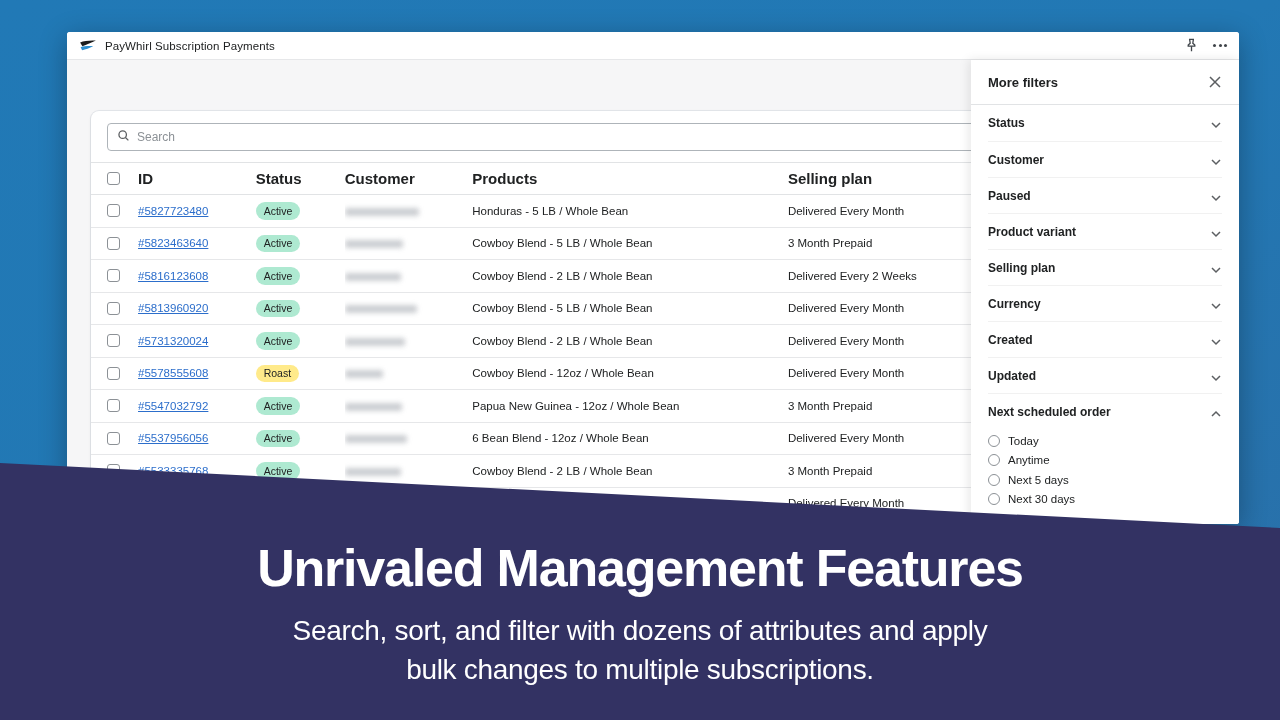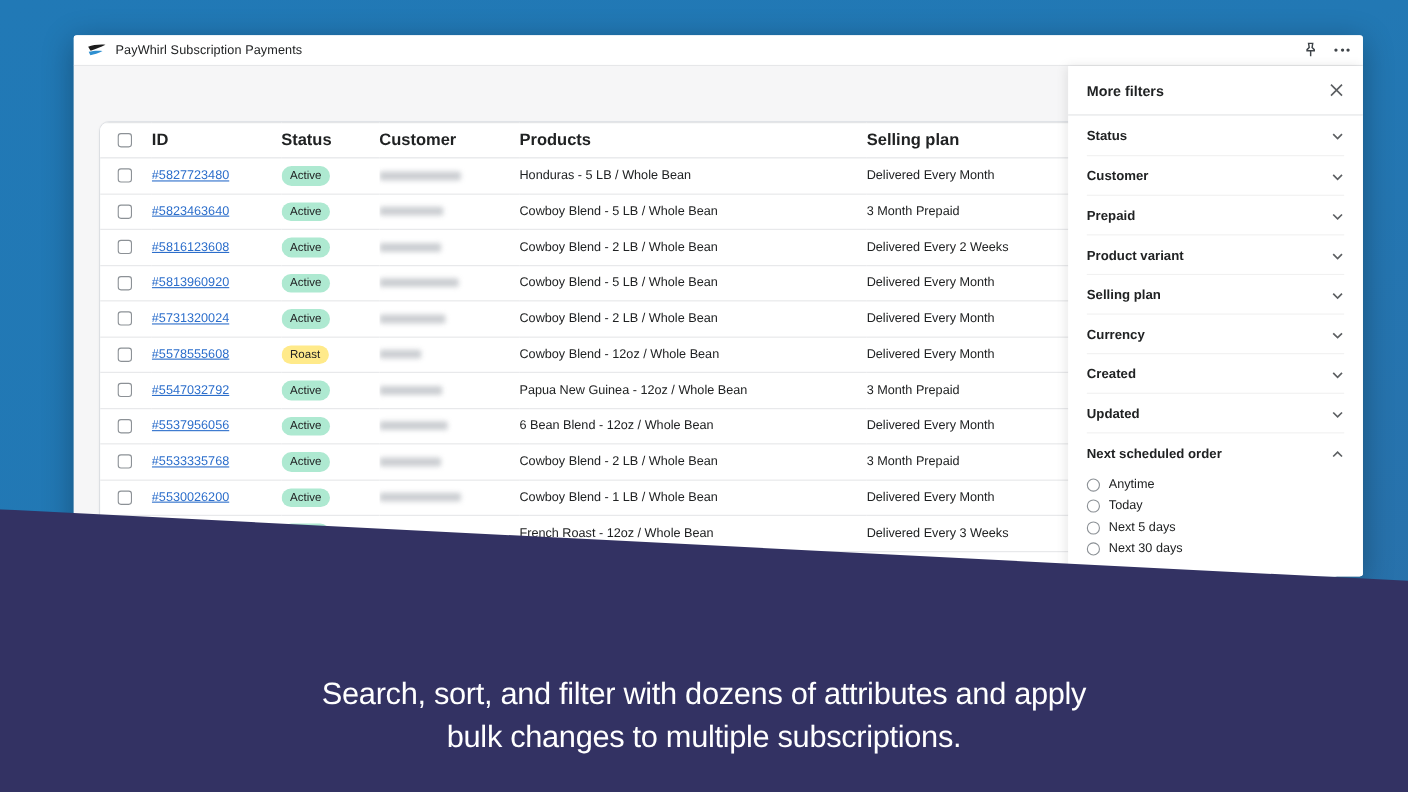--- a/index.html
+++ b/index.html
@@ -211,20 +211,45 @@
           <i></i>
           <i></i>
         </span>
     </span>
   </div>
 
   <div id="page-area">
 
     <div id="list-card">
 
+      <div id="filter-bar">
+        <div id="search-wrap">
+          <span>
+            <svg viewBox="0 0 16 16" fill="none" stroke="currentColor" stroke-width="1.6" aria-hidden="true">
+              <circle cx="7" cy="7" r="4.6"></circle>
+                <path d="M10.4 10.4 14 14"></path>
+            </svg>
+          </span>
+          <input id="search-input" type="text" placeholder="Search" style="">
+        </div>
+        <button class="pill-btn">
+          <span>Status</span>
+          <span class="caret"></span>
+        </button>
+        <button class="pill-btn">
+          <span>More filters</span>
+        </button>
+        <button class="pill-btn" id="sort-btn">
+          <span>
+            <svg viewBox="0 0 16 16" fill="none" stroke="currentColor" stroke-width="1.5" aria-hidden="true">
+              <path d="M2 4h12M4 8h8M6 12h4"></path>
+            </svg>
+          </span>
+        </button>
+      </div>
 
       <table id="subs-table">
         <thead>
           <tr>
             <th class="col-chk">
               <span class="chkbox"></span>
             </th>
             <th class="col-id">ID</th>
             <th class="col-status">Status</th>
             <th class="col-cust">Customer</th>
@@ -385,21 +410,21 @@
                 <path d="M2 4l4 4 4-4"></path>
               </svg></span>
           </div>
           <div class="filter-row">
             <span class="filter-label">Customer</span>
             <span class="filter-chev"><svg viewBox="0 0 12 12" fill="none" stroke="currentColor" stroke-width="1.5">
                 <path d="M2 4l4 4 4-4"></path>
               </svg></span>
           </div>
           <div class="filter-row">
-            <span class="filter-label">Prepaid</span>
+            <span class="filter-label">Paused</span>
             <span class="filter-chev"><svg viewBox="0 0 12 12" fill="none" stroke="currentColor" stroke-width="1.5">
                 <path d="M2 4l4 4 4-4"></path>
               </svg></span>
           </div>
           <div class="filter-row">
             <span class="filter-label">Product variant</span>
             <span class="filter-chev"><svg viewBox="0 0 12 12" fill="none" stroke="currentColor" stroke-width="1.5">
                 <path d="M2 4l4 4 4-4"></path>
               </svg></span>
           </div>
@@ -429,39 +454,40 @@
           </div>
           <div class="filter-row">
             <span class="filter-label">Next scheduled order</span>
             <span class="filter-chev"><svg viewBox="0 0 12 12" fill="none" stroke="currentColor" stroke-width="1.5">
                 <path d="M2 8l4-4 4 4"></path>
               </svg></span>
           </div>
           <div class="radio-group">
             <div class="radio-row">
               <span class="radio-dot"></span>
-              <span class="radio-label">Anytime</span>
+              <span class="radio-label">Today</span>
             </div>
             <div class="radio-row">
               <span class="radio-dot"></span>
-              <span class="radio-label">Today</span>
+              <span class="radio-label">Anytime</span>
             </div>
             <div class="radio-row">
               <span class="radio-dot"></span>
               <span class="radio-label">Next 5 days</span>
             </div>
             <div class="radio-row">
               <span class="radio-dot"></span>
               <span class="radio-label">Next 30 days</span>
             </div>
           </div>
         </div>
     </aside>
 
   </div>
 </div>
 
 <div id="banner">
   <div id="banner-inner">
+    <div id="headline">Unrivaled Management Features</div>
     <div id="sub-1">Search, sort, and filter with dozens of attributes and apply</div>
     <div id="sub-2">bulk changes to multiple subscriptions.</div>
   </div>
 </div>
 
 </body></html>

